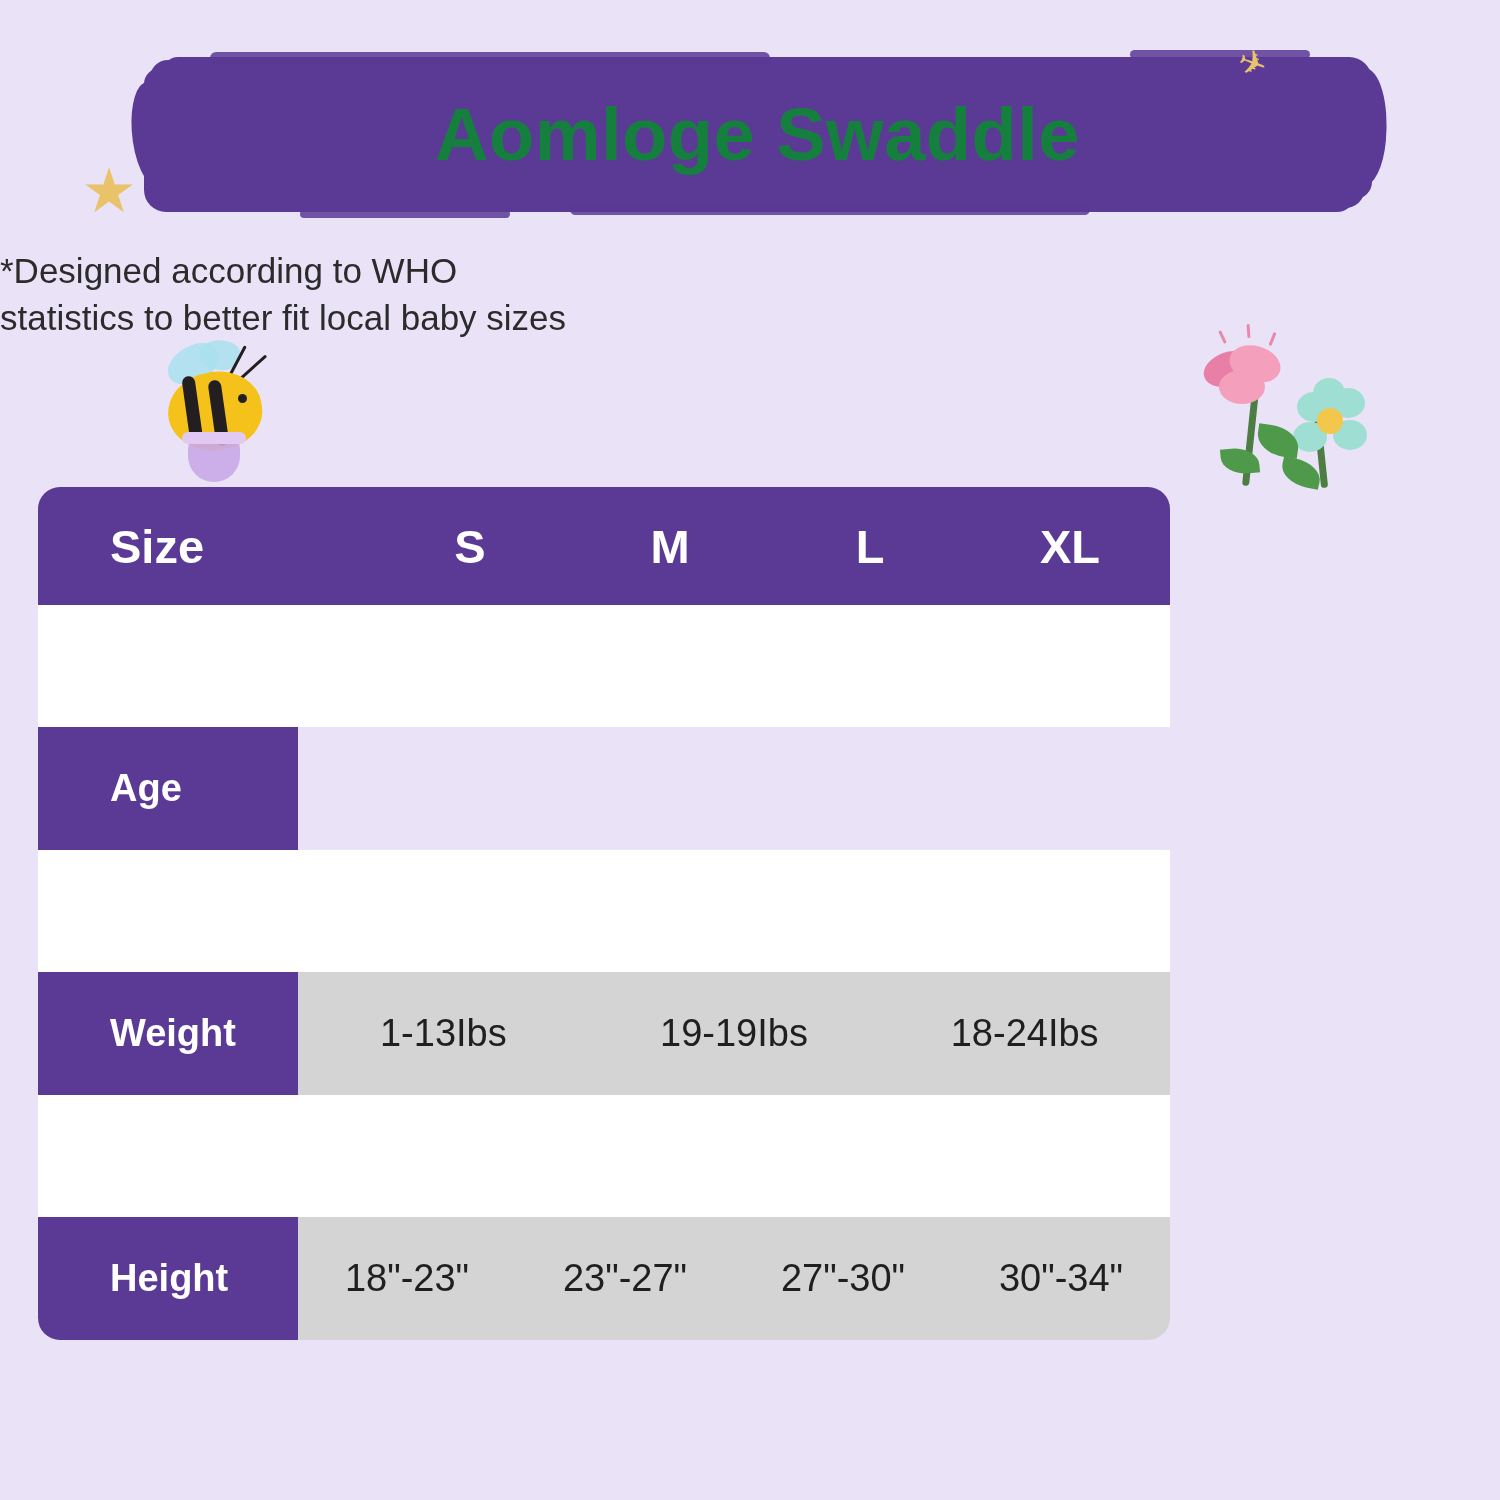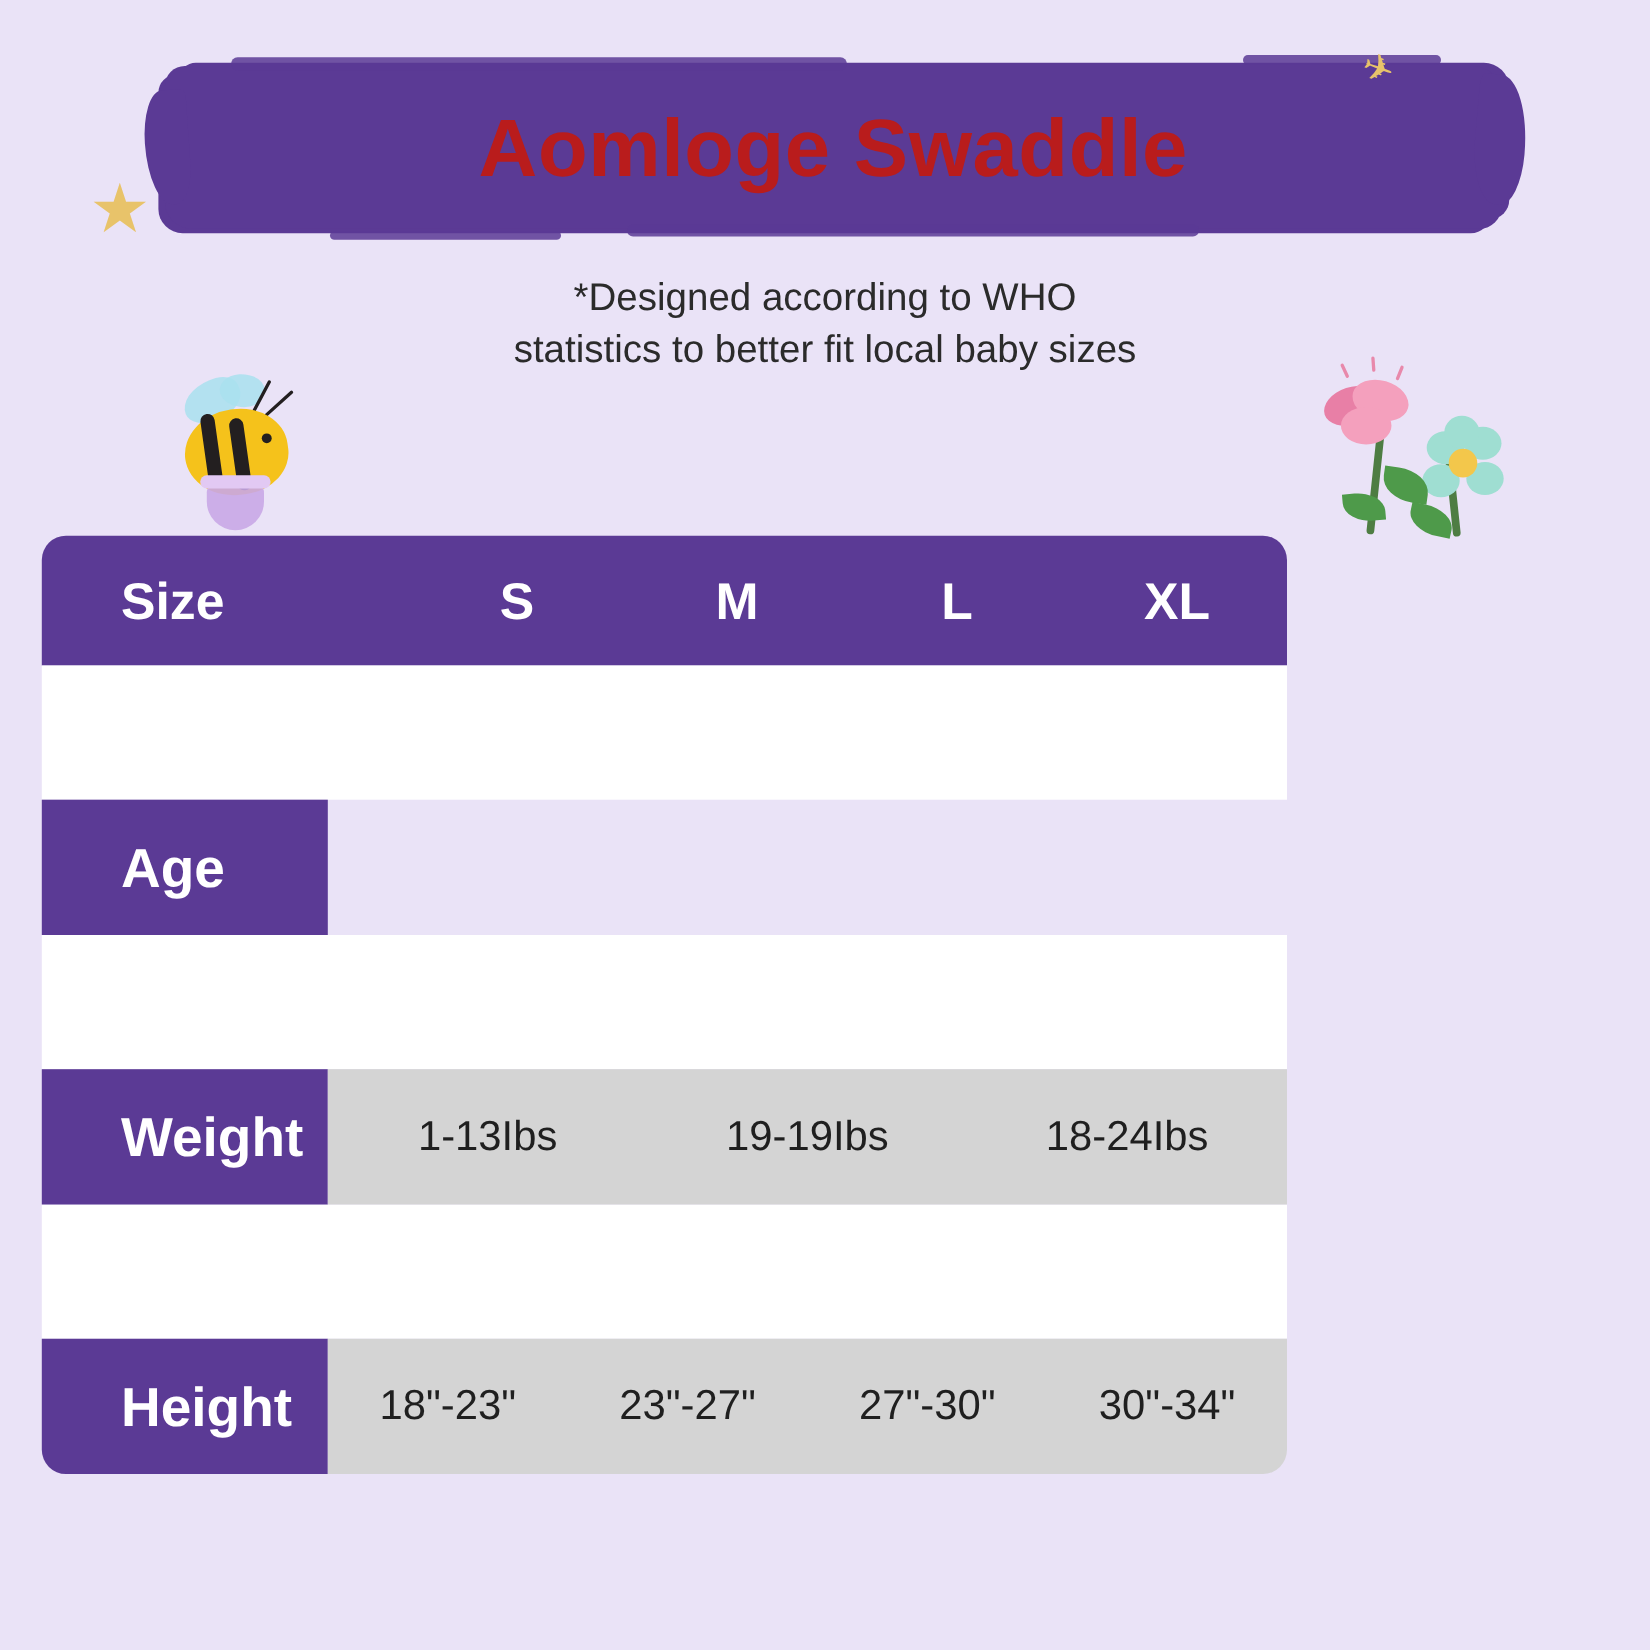--- a/index.html
+++ b/index.html
@@ -65,34 +65,33 @@
   }
   .title-text {
     position: absolute;
     left: 0;
     top: 12px;
     width: 1215px;
     height: 148px;
     display: flex;
     align-items: center;
     justify-content: center;
-    color: #b91c1c;
+    color: #15803d;
     font-size: 74px;
     font-weight: bold;
     letter-spacing: 0.5px;
     z-index: 3;
   }
 
   
   .subtitle {
     position: absolute;
     left: 0;
     top: 248px;
     width: 1500px;
-    text-align: center;
     color: #2b2b2b;
     font-size: 35px;
     line-height: 1.33;
   }
 
   
   .deco { position: absolute; }
 
   
   .star {
@@ -209,21 +208,21 @@
 
   .t-row {
     display: flex;
     height: 123px;
     align-items: stretch;
   }
   .t-row .label {
     width: 260px;
     background: #5b3a95;
     color: #ffffff;
-    font-size: 50px;
+    font-size: 38px;
     font-weight: bold;
     display: flex;
     align-items: center;
     padding-left: 72px;
     box-sizing: border-box;
   }
   .t-row .vals {
     flex: 1;
     display: flex;
     background: #d4d4d4;

